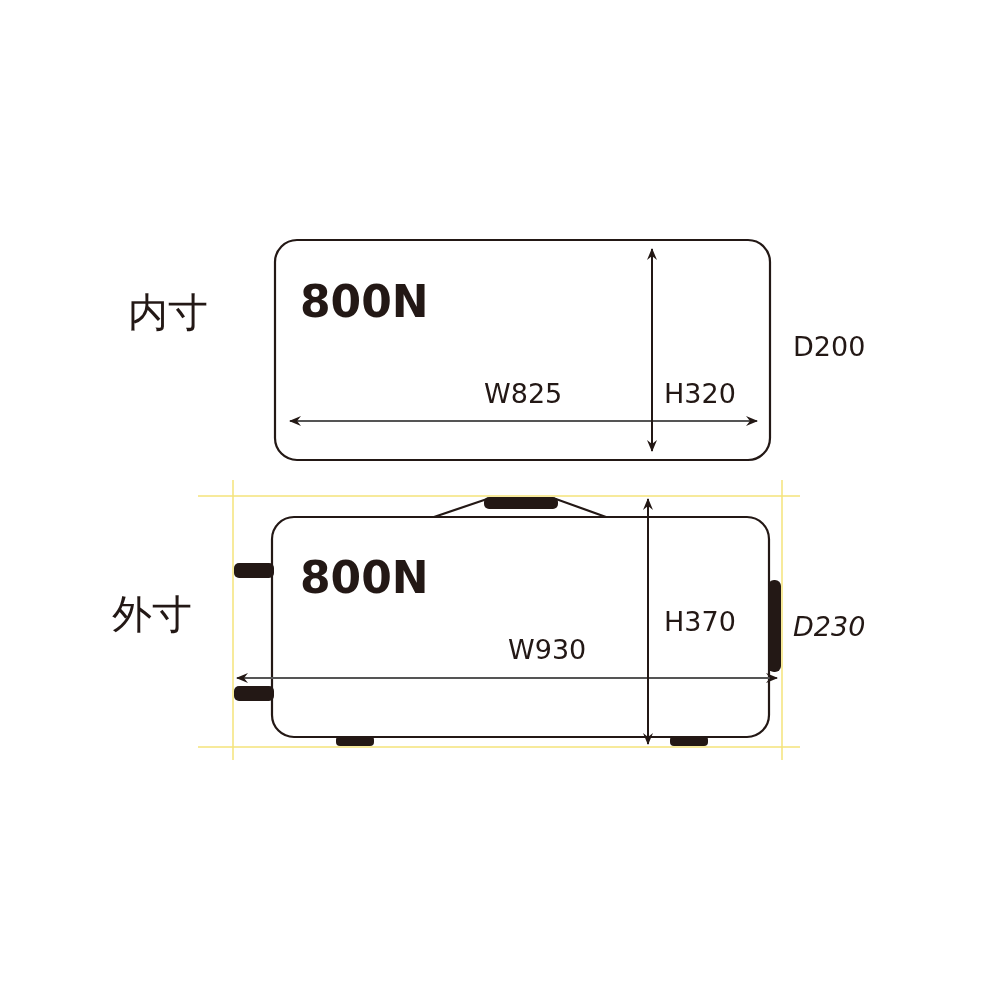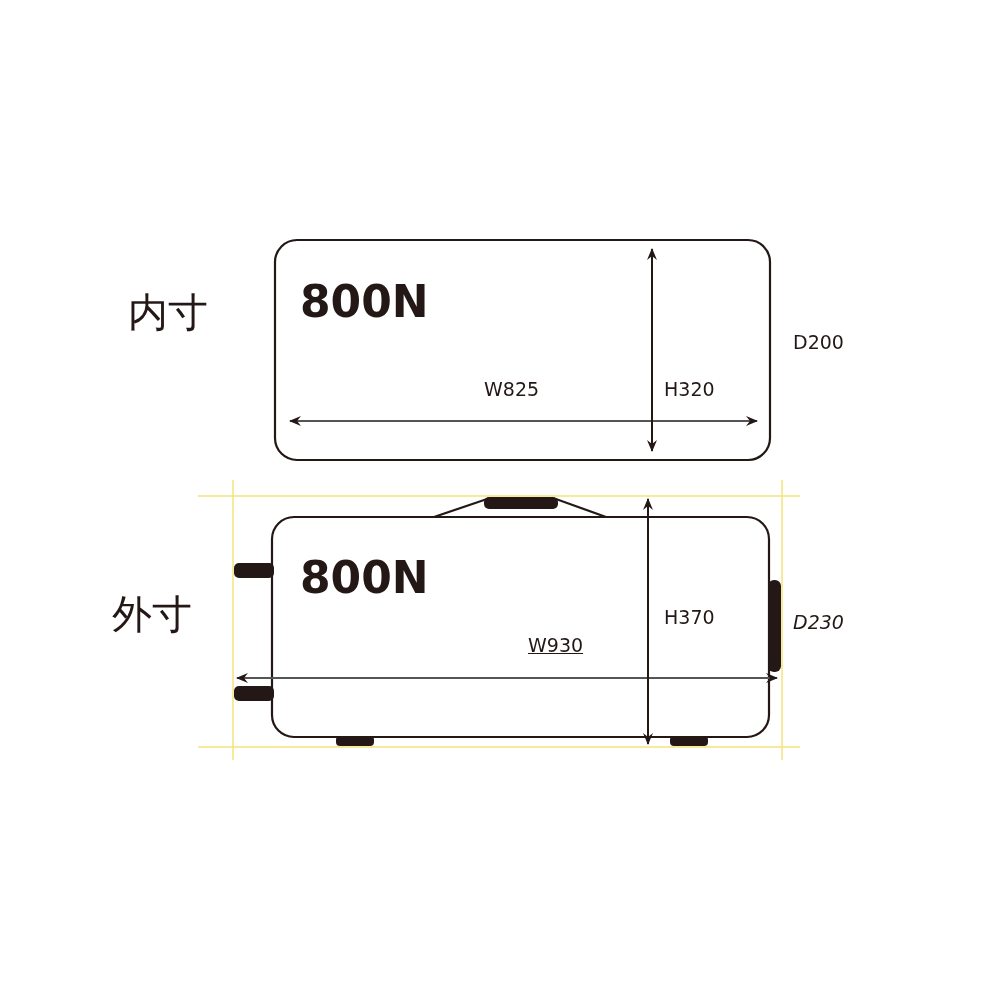--- a/index.html
+++ b/index.html
@@ -2,21 +2,21 @@
 <html><head>
 <meta charset="utf-8">
 <style>
   html, body { margin: 0; padding: 0; background: #ffffff; }
   body { width: 1000px; height: 1000px; position: relative; overflow: hidden;
          font-family: "DejaVu Sans", "Liberation Sans", sans-serif; color: #231815; }
   svg { position: absolute; left: 0; top: 0; }
   .lbl { position: absolute; white-space: nowrap; line-height: 1; }
   .section { font-size: 40px; }
   .model { font-size: 44px; font-weight: bold; }
-  .dim { font-size: 19px; }
+  .dim { font-size: 27px; }
 </style>
 </head>
 <body>
 
 <svg width="1000" height="1000" viewBox="0 0 1000 1000">
   <defs>
     <marker id="ah" viewBox="0 0 12 10" refX="11" refY="5" markerWidth="12" markerHeight="10" markerUnits="userSpaceOnUse" orient="auto-start-reverse">
       <path d="M0,0 L12,5 L0,10 L4,5 Z" fill="#231815"></path>
     </marker>
   </defs>
@@ -50,15 +50,15 @@
 </svg>
 
 <div class="lbl section" style="left:128px; top:292px;">内寸</div>
 <div class="lbl model" style="left:300px; top:280px;">800N</div>
 <div class="lbl dim" style="left:484px; top:380px;">W825</div>
 <div class="lbl dim" style="left:664px; top:380px;">H320</div>
 <div class="lbl dim" style="left:793px; top:333px;">D200</div>
 
 <div class="lbl section" style="left:112px; top:594px;">外寸</div>
 <div class="lbl model" style="left:300px; top:556px;">800N</div>
-<div class="lbl dim" style="left:528px; top:636px;text-decoration:underline;">W930</div>
+<div class="lbl dim" style="left:508px; top:636px;">W930</div>
 <div class="lbl dim" style="left:664px; top:608px;">H370</div>
 <div class="lbl dim" style="left:793px; top:613px;font-style:italic;">D230</div>
 
 </body></html>

